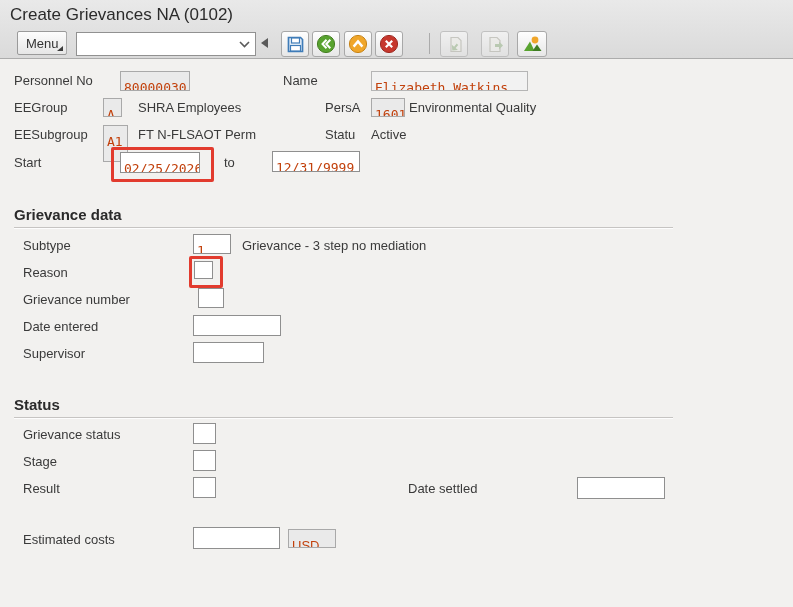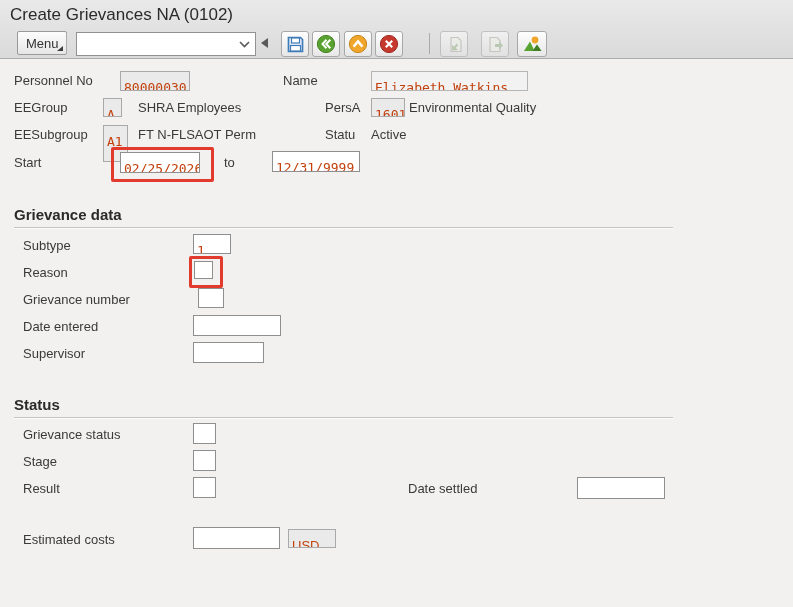--- a/index.html
+++ b/index.html
@@ -139,20 +139,21 @@
   <div class="field" style="left:120px;top:152px;width:80px;height:21px">02/25/2026</div>
   <div class="hl-box" style="left:111px;top:147px;width:97px;height:29px"></div>
   <span class="label" style="left:224px;top:155px">to</span>
   <div class="field" style="left:272px;top:151px;width:88px;height:21px">12/31/9999</div>
 
   <div class="section-title" style="left:14px;top:206px">Grievance data</div>
   <div class="hrule" style="left:14px;top:227px;width:659px"></div>
 
   <span class="label" style="left:23px;top:238px">Subtype</span>
   <div class="field" style="left:193px;top:234px;width:38px;height:20px">1</div>
+  <span class="desc" style="left:242px;top:238px">Grievance - 3 step no mediation</span>
 
   <span class="label" style="left:23px;top:265px">Reason</span>
   <div class="field" style="left:194px;top:261px;width:19px;height:16px"></div>
   <div class="hl-box" style="left:189px;top:256px;width:28px;height:26px"></div>
 
   <span class="label" style="left:23px;top:292px">Grievance number</span>
   <div class="field" style="left:198px;top:288px;width:26px;height:20px"></div>
 
   <span class="label" style="left:23px;top:319px">Date entered</span>
   <div class="field" style="left:193px;top:315px;width:88px;height:21px"></div>

